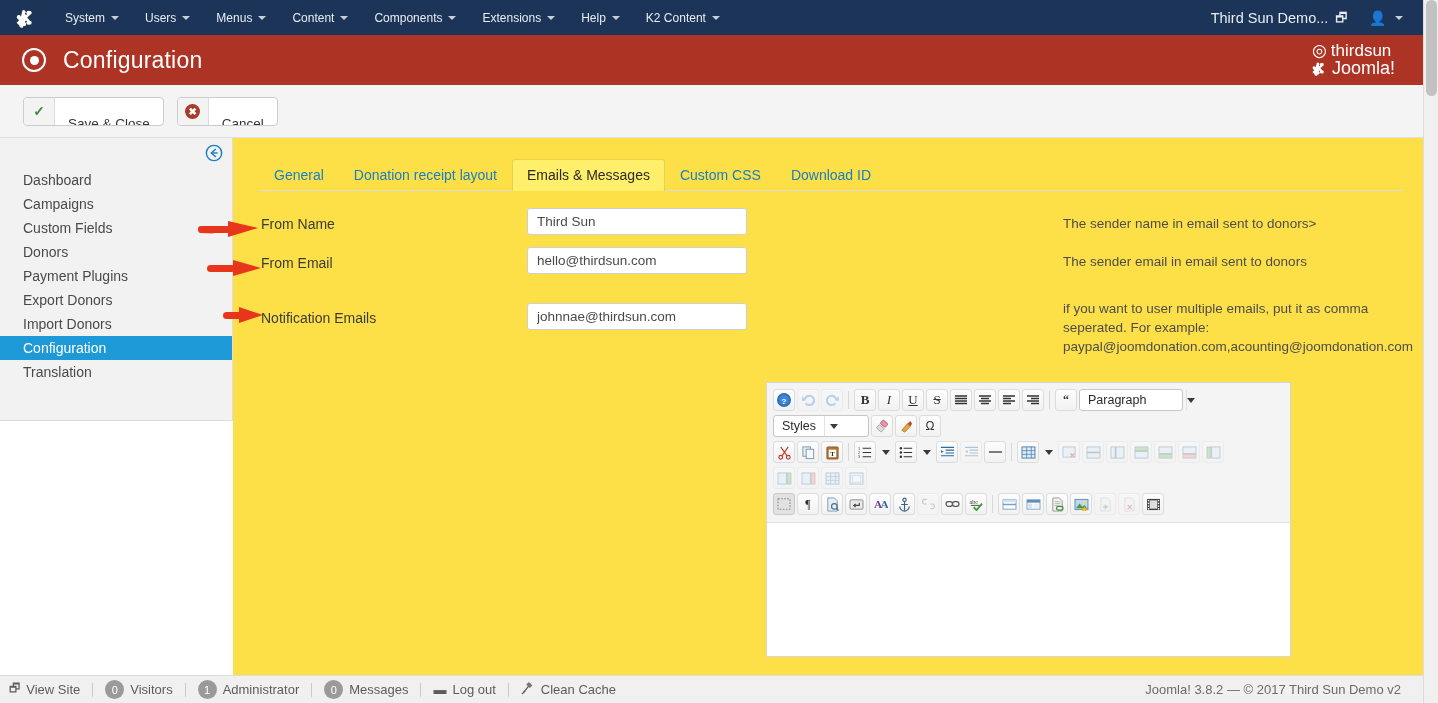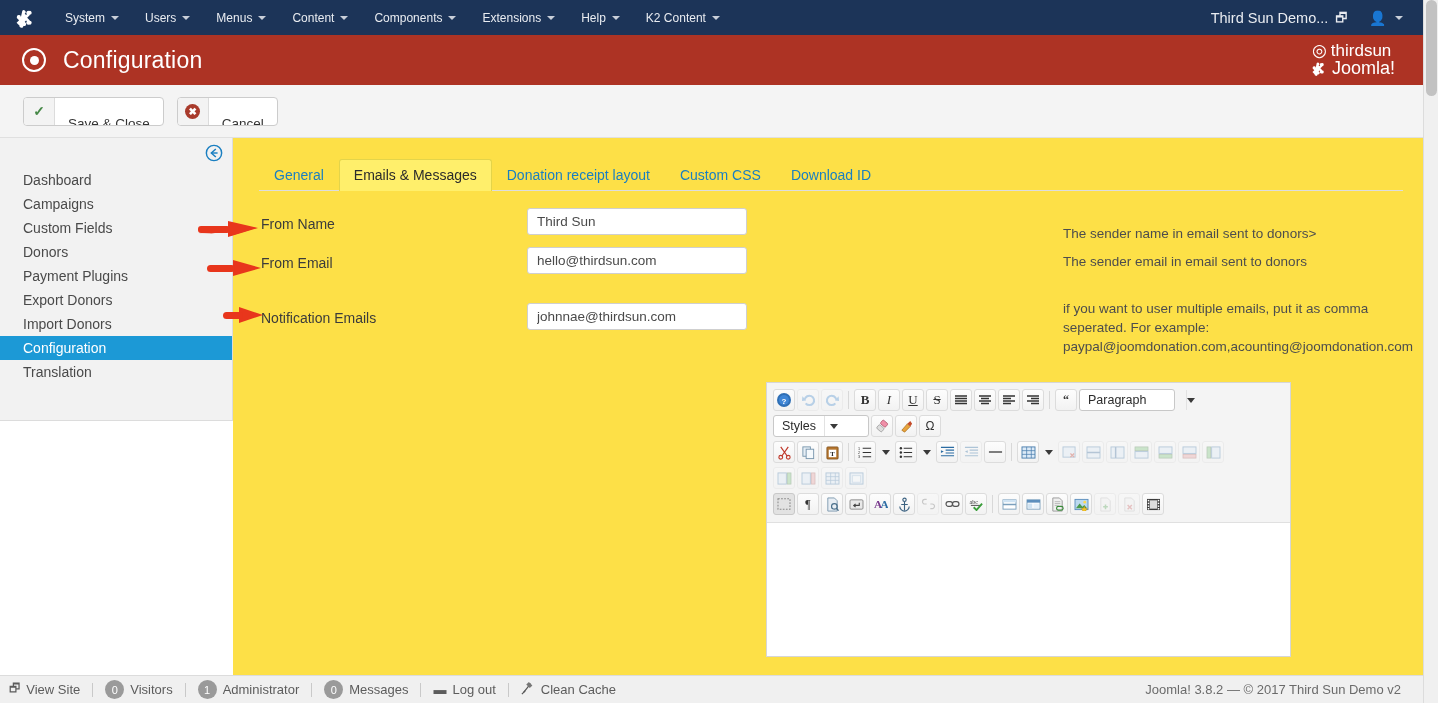--- a/index.html
+++ b/index.html
@@ -322,32 +322,32 @@
     <div class="side-item"><span>Export Donors</span></div>
     <div class="side-item"><span>Import Donors</span></div>
     <div class="side-item active"><span>Configuration</span></div>
     <div class="side-item"><span>Translation</span></div>
   </div>
 
   <div class="content">
 
     <div class="tabs">
       <div class="tab"><span>General</span></div>
+      <div class="tab"><span>Donation receipt layout</span></div>
       <div class="tab active"><span>Emails &amp; Messages</span></div>
-      <div class="tab"><span>Donation receipt layout</span></div>
       <div class="tab"><span>Custom CSS</span></div>
       <div class="tab"><span>Download ID</span></div>
     </div>
 
     <div class="form-rows">
 
       <div class="frow" style="height:39px;">
         <div class="flabel" style="top:6px;">From Name</div>
         <input class="finput" style="top: 0px;" type="text" value="Third Sun">
-        <div class="fhelp" style="top:16px;">The sender name in email sent to donors&gt;</div>
+        <div class="fhelp" style="top:6px;">The sender name in email sent to donors&gt;</div>
       </div>
 
       <div class="frow" style="height:47px;">
         <div class="flabel" style="top:6px;">From Email</div>
         <input class="finput" style="top: 0px;" type="text" value="hello@thirdsun.com">
         <div class="fhelp" style="top:5px;">The sender email in email sent to donors</div>
       </div>
 
       <div class="frow" style="height:60px;">
         <div class="flabel" style="top:14px;">Notification Emails</div>
@@ -428,21 +428,21 @@
               <svg width="14" height="12" viewBox="0 0 14 12">
                   <g stroke="#333" stroke-width="1.3">
                     <path d="M1 2h12M5 4.5h8M1 7h12M5 9.5h8"></path>
                   </g>
                 </svg>
             </div>
             <div class="tsep"></div>
             <div class="tbtn">
                 <span style="font-family:'Liberation Serif',serif;font-size:12px;font-weight:bold;">“</span>
               </div>
-            <div class="tselect" style="width:96px;gap:32px;">
+            <div class="tselect" style="width:104px;gap:32px;">
               <span class="lab">Paragraph</span>
               <span class="arw">
                   <span class="tri"></span>
                 </span>
             </div>
           </div>
 
           <div class="ed-row">
             <div class="tselect" style="width:96px;">
               <span class="lab">Styles</span>

